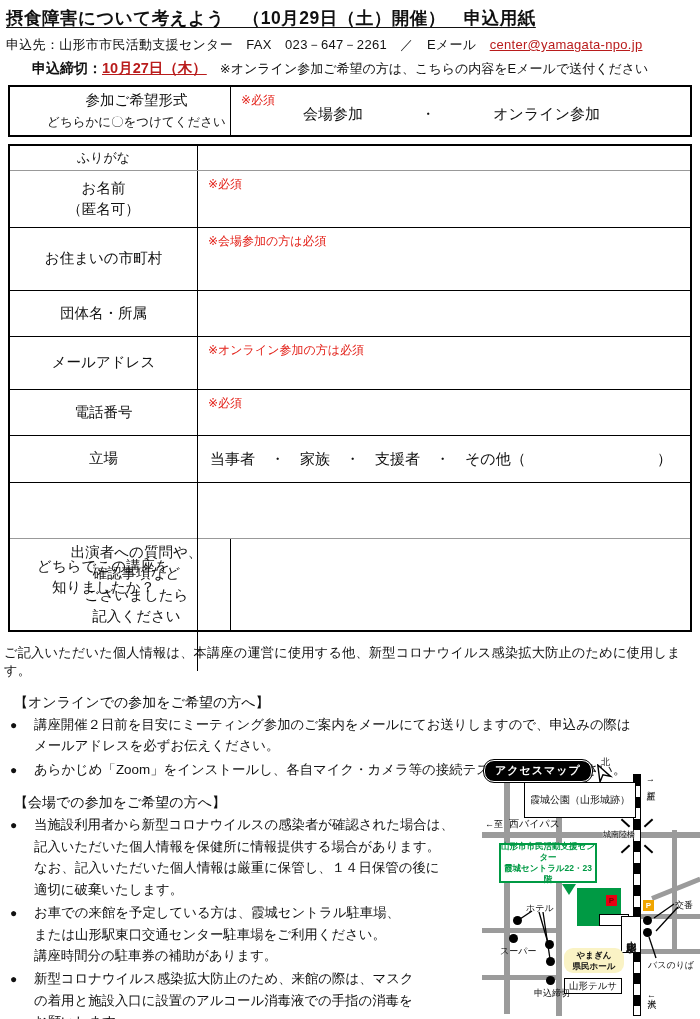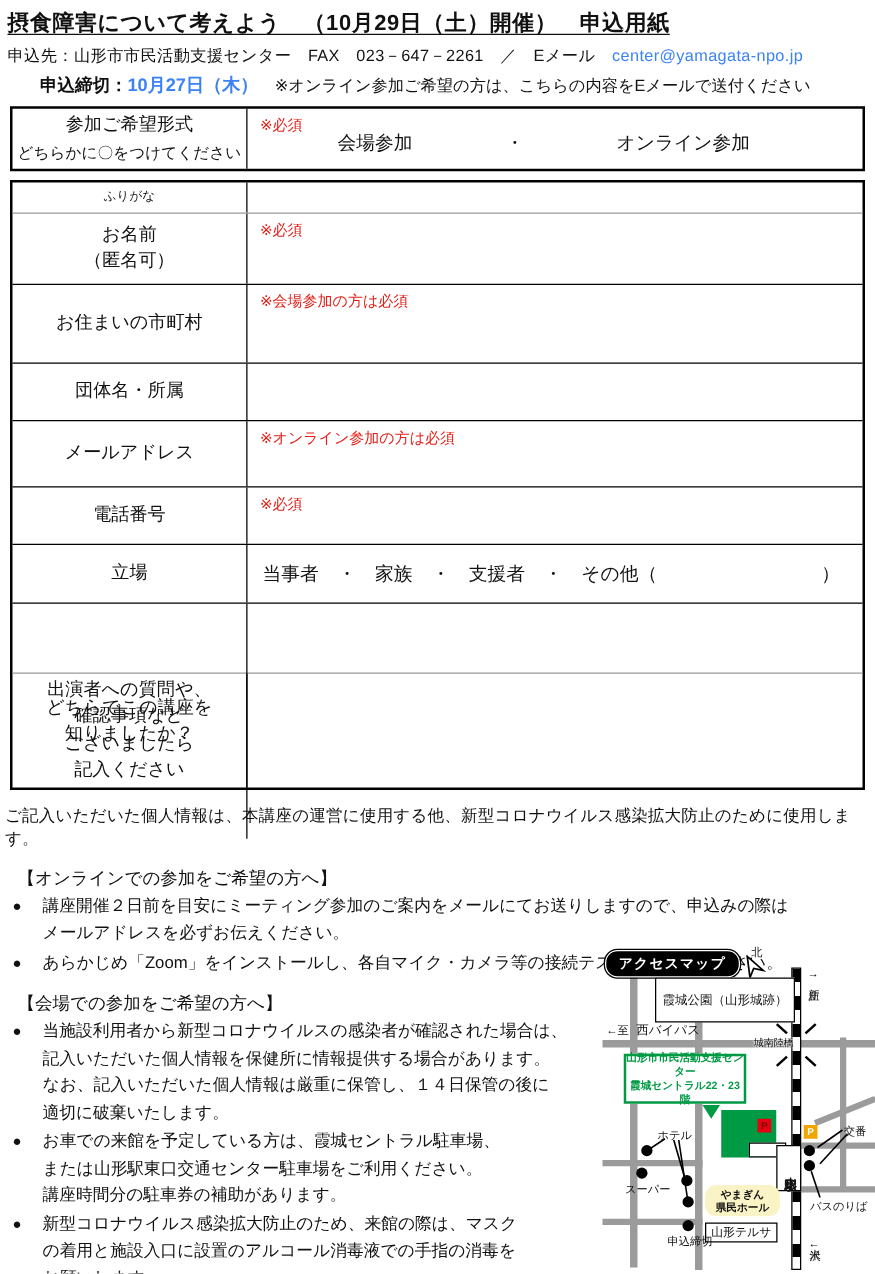--- a/index.html
+++ b/index.html
@@ -1,39 +1,39 @@
 <!DOCTYPE html>
 <html><head>
 <meta charset="utf-8">
 <style>
   html,body{margin:0;padding:0;background:#fff;}
   body{font-family:"Liberation Sans","DejaVu Sans",sans-serif;color:#111;width:700px;}
   #page{position:relative;width:700px;height:1019px;overflow:hidden;background:#fff;}
-  .red{color:#3b82f6;}
+  .red{color:#b91c1c;text-decoration:underline;}
   
   #header{padding:6px 8px 0 6px;}
   #doc-title{font-size:17.5px;font-weight:bold;text-decoration:underline;text-underline-offset:3px;letter-spacing:.5px;}
   #contact-line{font-size:13px;margin-top:6px;letter-spacing:.3px;}
   #deadline-line{font-size:13px;margin-top:5px;}
   #deadline-line .lbl{font-weight:bold;font-size:14px;padding-left:26px;}
   #deadline-line .date{font-weight:bold;font-size:14.5px;}
   
   .tbl{margin:7px 8px 0 8px;border:2px solid #000;display:flex;flex-direction:column;box-sizing:border-box;}
   .trow{display:flex;border-bottom:1px solid #000;box-sizing:border-box;}
-  .trow:last-child{border-bottom:none;}
+  .trow:last-child{border-bottom:none;padding-left:33px;}
   .trow.gray{border-bottom-color:#999;}
   .lcell{width:188px;flex:0 0 188px;border-right:1px solid #000;display:flex;flex-direction:column;align-items:center;justify-content:center;text-align:center;font-size:14.5px;white-space:pre-line;line-height:1.45;box-sizing:border-box;}
   .vcell{flex:1;position:relative;box-sizing:border-box;}
   .note{position:absolute;top:5px;left:10px;font-size:12px;color:#e32119;}
   #t1{height:52px;}
   #t1 .lcell .l1{font-size:14.5px;}
   #t1 .lcell .l2{font-size:12.5px;margin-top:2px;}
   #t1 .vcell{display:flex;align-items:center;}
   #t1 .opts{display:flex;flex:1;justify-content:space-between;padding:6px 90px 0 72px;font-size:15px;}
-  .r0{height:25px;} .r0 .lcell{font-size:10px;}
+  .r0{height:25px;} .r0 .lcell{font-size:13px;}
   .r1{height:57px;} .r2{height:63px;} .r3{height:46px;} .r4{height:53px;}
   .r5{height:46px;} .r6{height:47px;} .r7{height:56px;flex-direction:column;} .r8{height:91px;}
   .stance{display:flex;align-items:center;font-size:15px;padding:0 18px 0 12px;height:100%;}
   .stance .sp{flex:1;}
   
   #privacy{font-size:13.2px;margin:12px 6px 0 4px;letter-spacing:.2px;}
   .sec-head{font-size:14px;margin:14px 0 2px 14px;}
   .bullets{margin:2px 0 0 10px;}
   .bullet{display:flex;font-size:13.4px;line-height:1.6;margin-top:2px;}
   .bullet .dot{width:24px;flex:0 0 24px;text-align:left;font-size:12px;padding-top:2px;}

